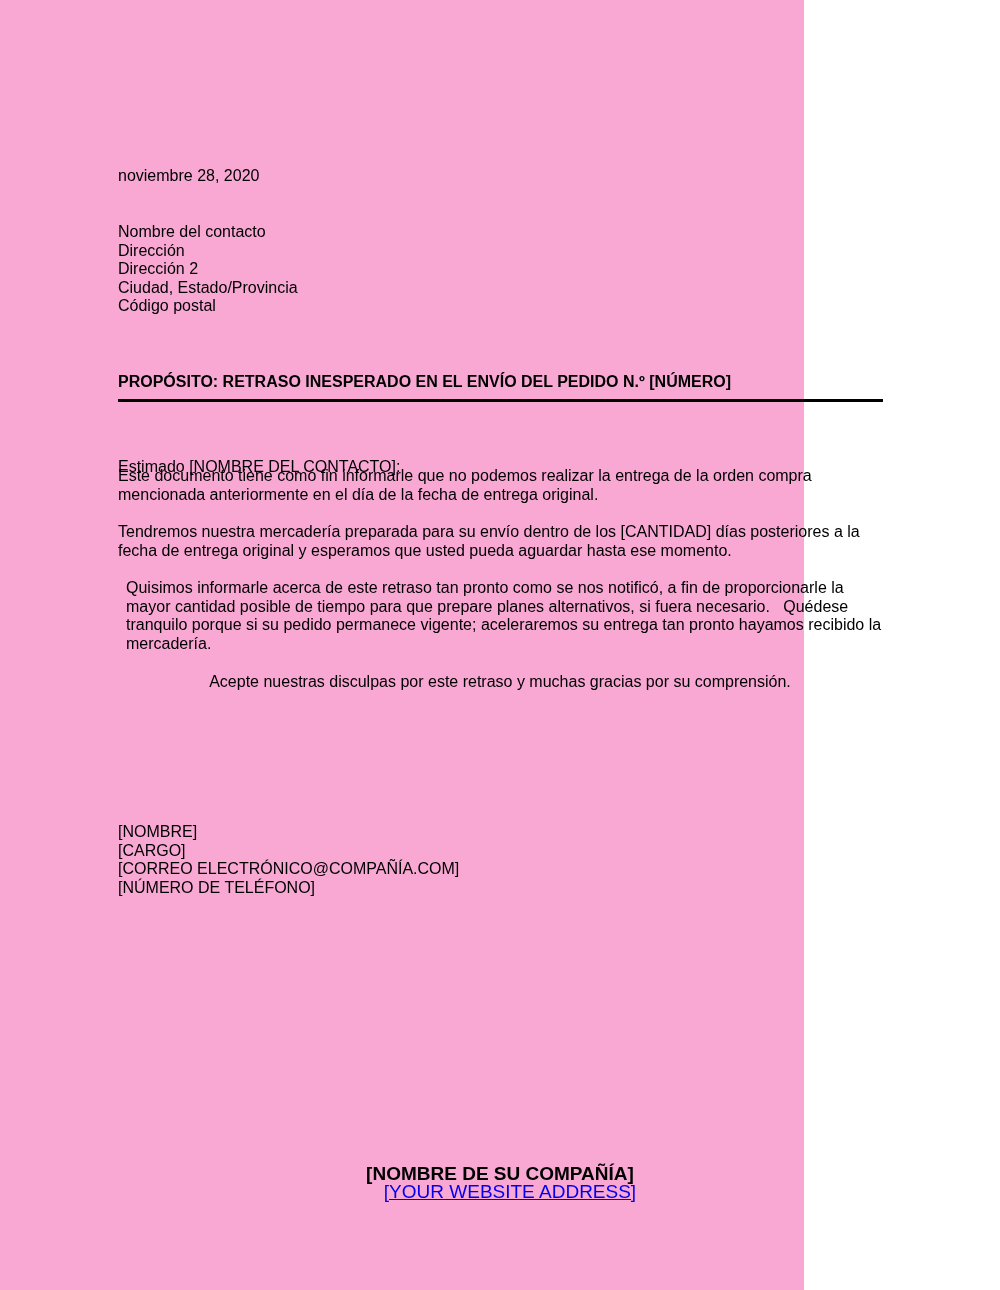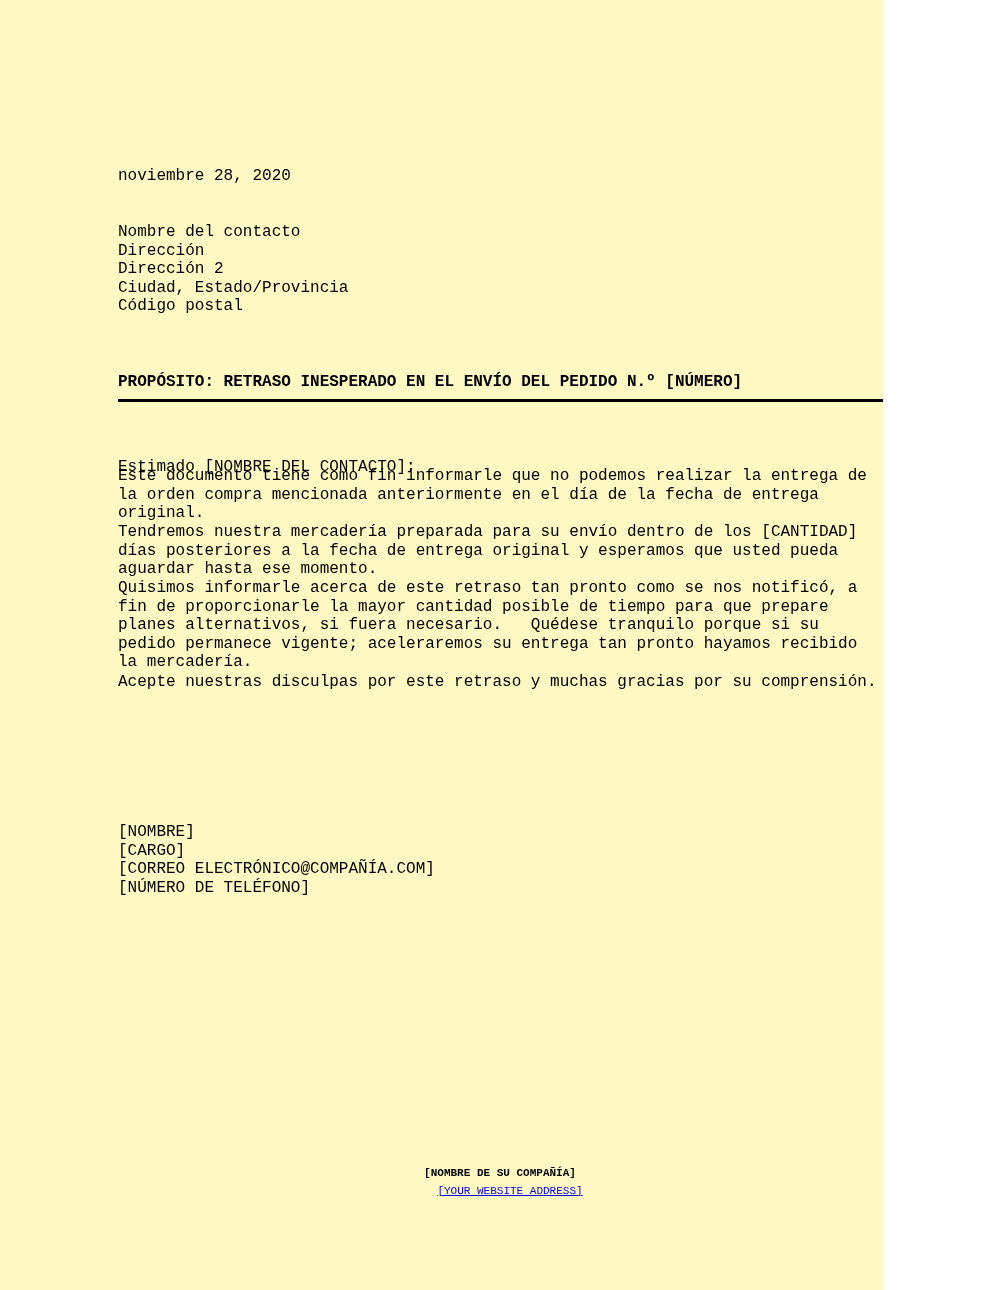--- a/index.html
+++ b/index.html
@@ -12,24 +12,23 @@
       height: 1290px;
       position: relative;
       font-family: "Liberation Sans", sans-serif;
       color: #000000;
       font-size: 16px;
       line-height: 18.6px;
     }
     .page {
       position: absolute;
       left: 0; top: 0;
-      width: 884px;
+      width: 804px;
       height: 1290px;
-      background: #fef9c3;
-      font-family: Liberation Mono, monospace;
+      background: #f9a8d4;
     }
     .abs { position: absolute; left: 118px; width: 764px; }
     .line { display: block; white-space: nowrap; }
     .date { top: 167px; }
     .address { top: 223px; }
     .subject {
       top: 373px;
       font-weight: bold;
       white-space: nowrap;
     }
@@ -38,31 +37,31 @@
       left: 118px;
       top: 399px;
       width: 765px;
       height: 3px;
       background: #000000;
     }
     .salutation { top: 430px; margin-top: 28px; }
     .para { white-space: normal; }
     .p1 { top: 467px; }
     .p2 { top: 523px; }
-    .p3 { top: 579px; }
-    .p4 { top: 673px; }
+    .p3 { top: 579px; margin-left: 8px; }
+    .p4 { top: 673px; text-align: center; }
     .closing { top: 730px; }
     .signature { top: 823px; }
     .footer {
       position: absolute;
       left: 0;
       width: 1000px;
       top: 1165px;
       text-align: center;
-      font-size: 11px;
+      font-size: 19px;
       line-height: 17.5px;
     }
     .footer .company { font-weight: bold; }
     .footer a {
       color: #0000ee;
       text-decoration: underline;
       padding-left: 20px;
     }
   </style>
 </head>

